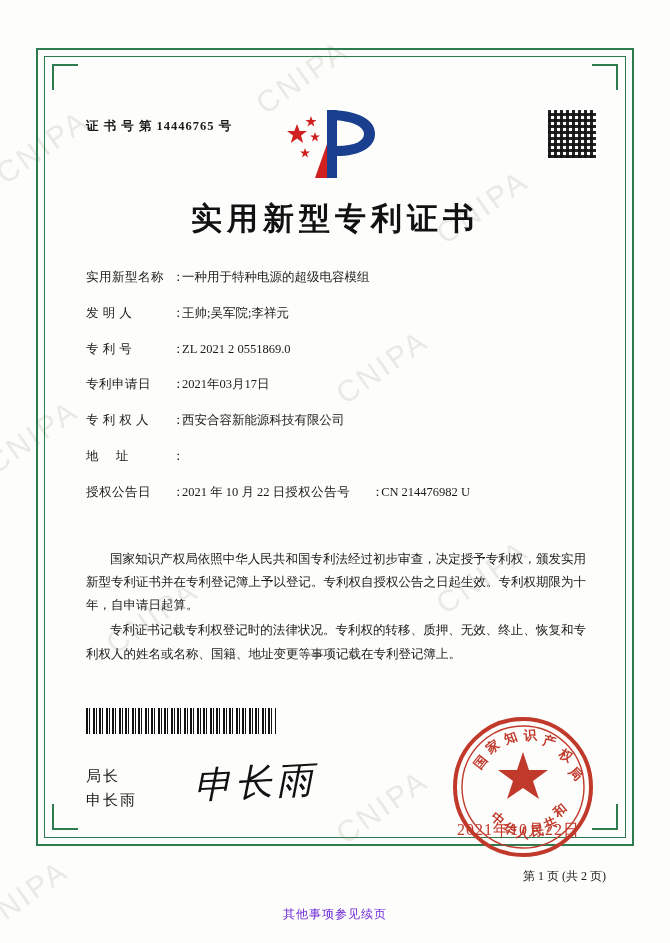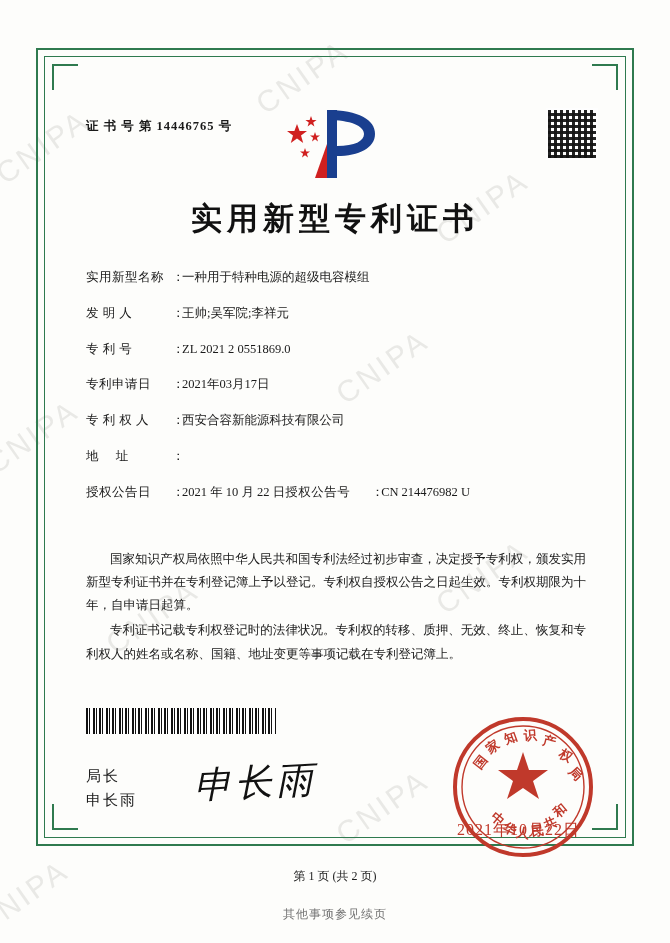--- a/index.html
+++ b/index.html
@@ -161,25 +161,25 @@
   .seal{
     position:absolute;right:10px;top:636px;
     width:146px;height:146px;
   }
   .seal-date{
     position:absolute;right:26px;top:742px;
     font-size:16px;color:#c0392b;letter-spacing:1px;
   }
   .page-num{
     position:absolute;left:0;top:790px;width:100%;
-    text-align:center;font-size:12px;color:#1a1a1a;
+    text-align:right;font-size:12px;color:#1a1a1a;
   }
   .footer-note{
     position:absolute;left:0;top:906px;width:670px;
-    text-align:center;font-size:12px;color:#737373;letter-spacing:1px;
+    text-align:center;font-size:12px;color:#6d28d9;letter-spacing:1px;
   }
 </style>
 </head>
 <body>
 
 <div class="page">
 
   <div class="watermark wm1">CNIPA</div>
   <div class="watermark wm2">CNIPA</div>
   <div class="watermark wm3">CNIPA</div>

